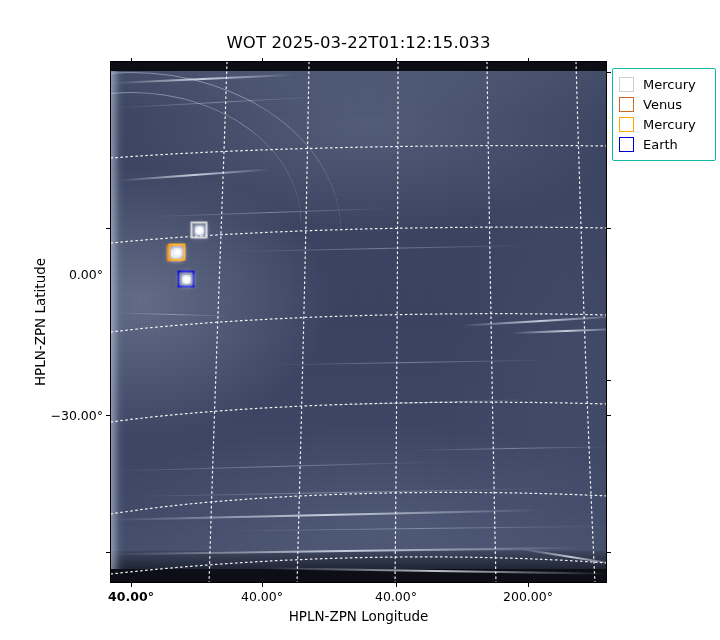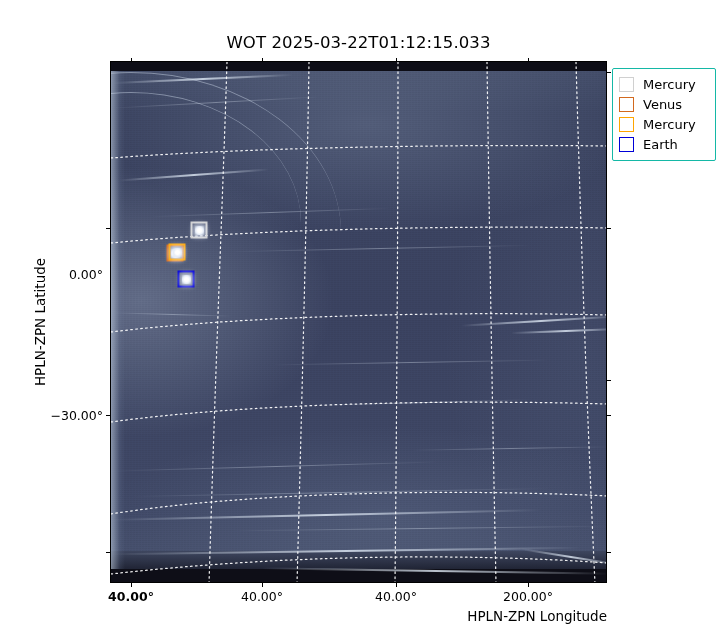--- a/index.html
+++ b/index.html
@@ -127,21 +127,21 @@
     color:#000;
     white-space:nowrap;
   }
   .ticklabel-x{transform:translateX(-50%);}
   .ticklabel-y{transform:translateY(-50%);text-align:right;}
 
   
   #xlabel{
     position:absolute;
     left:110px;top:608px;width:497px;
-    text-align:right;
+    text-align:center;
     font-size:13.5px;color:#000;
   }
   #ylabel{
     position:absolute;
     left:0px;top:0px;
     width:522px;
     text-align:center;
     font-size:13.5px;color:#000;
     transform-origin:0 0;
     transform:translate(32px,583px) rotate(-90deg);

